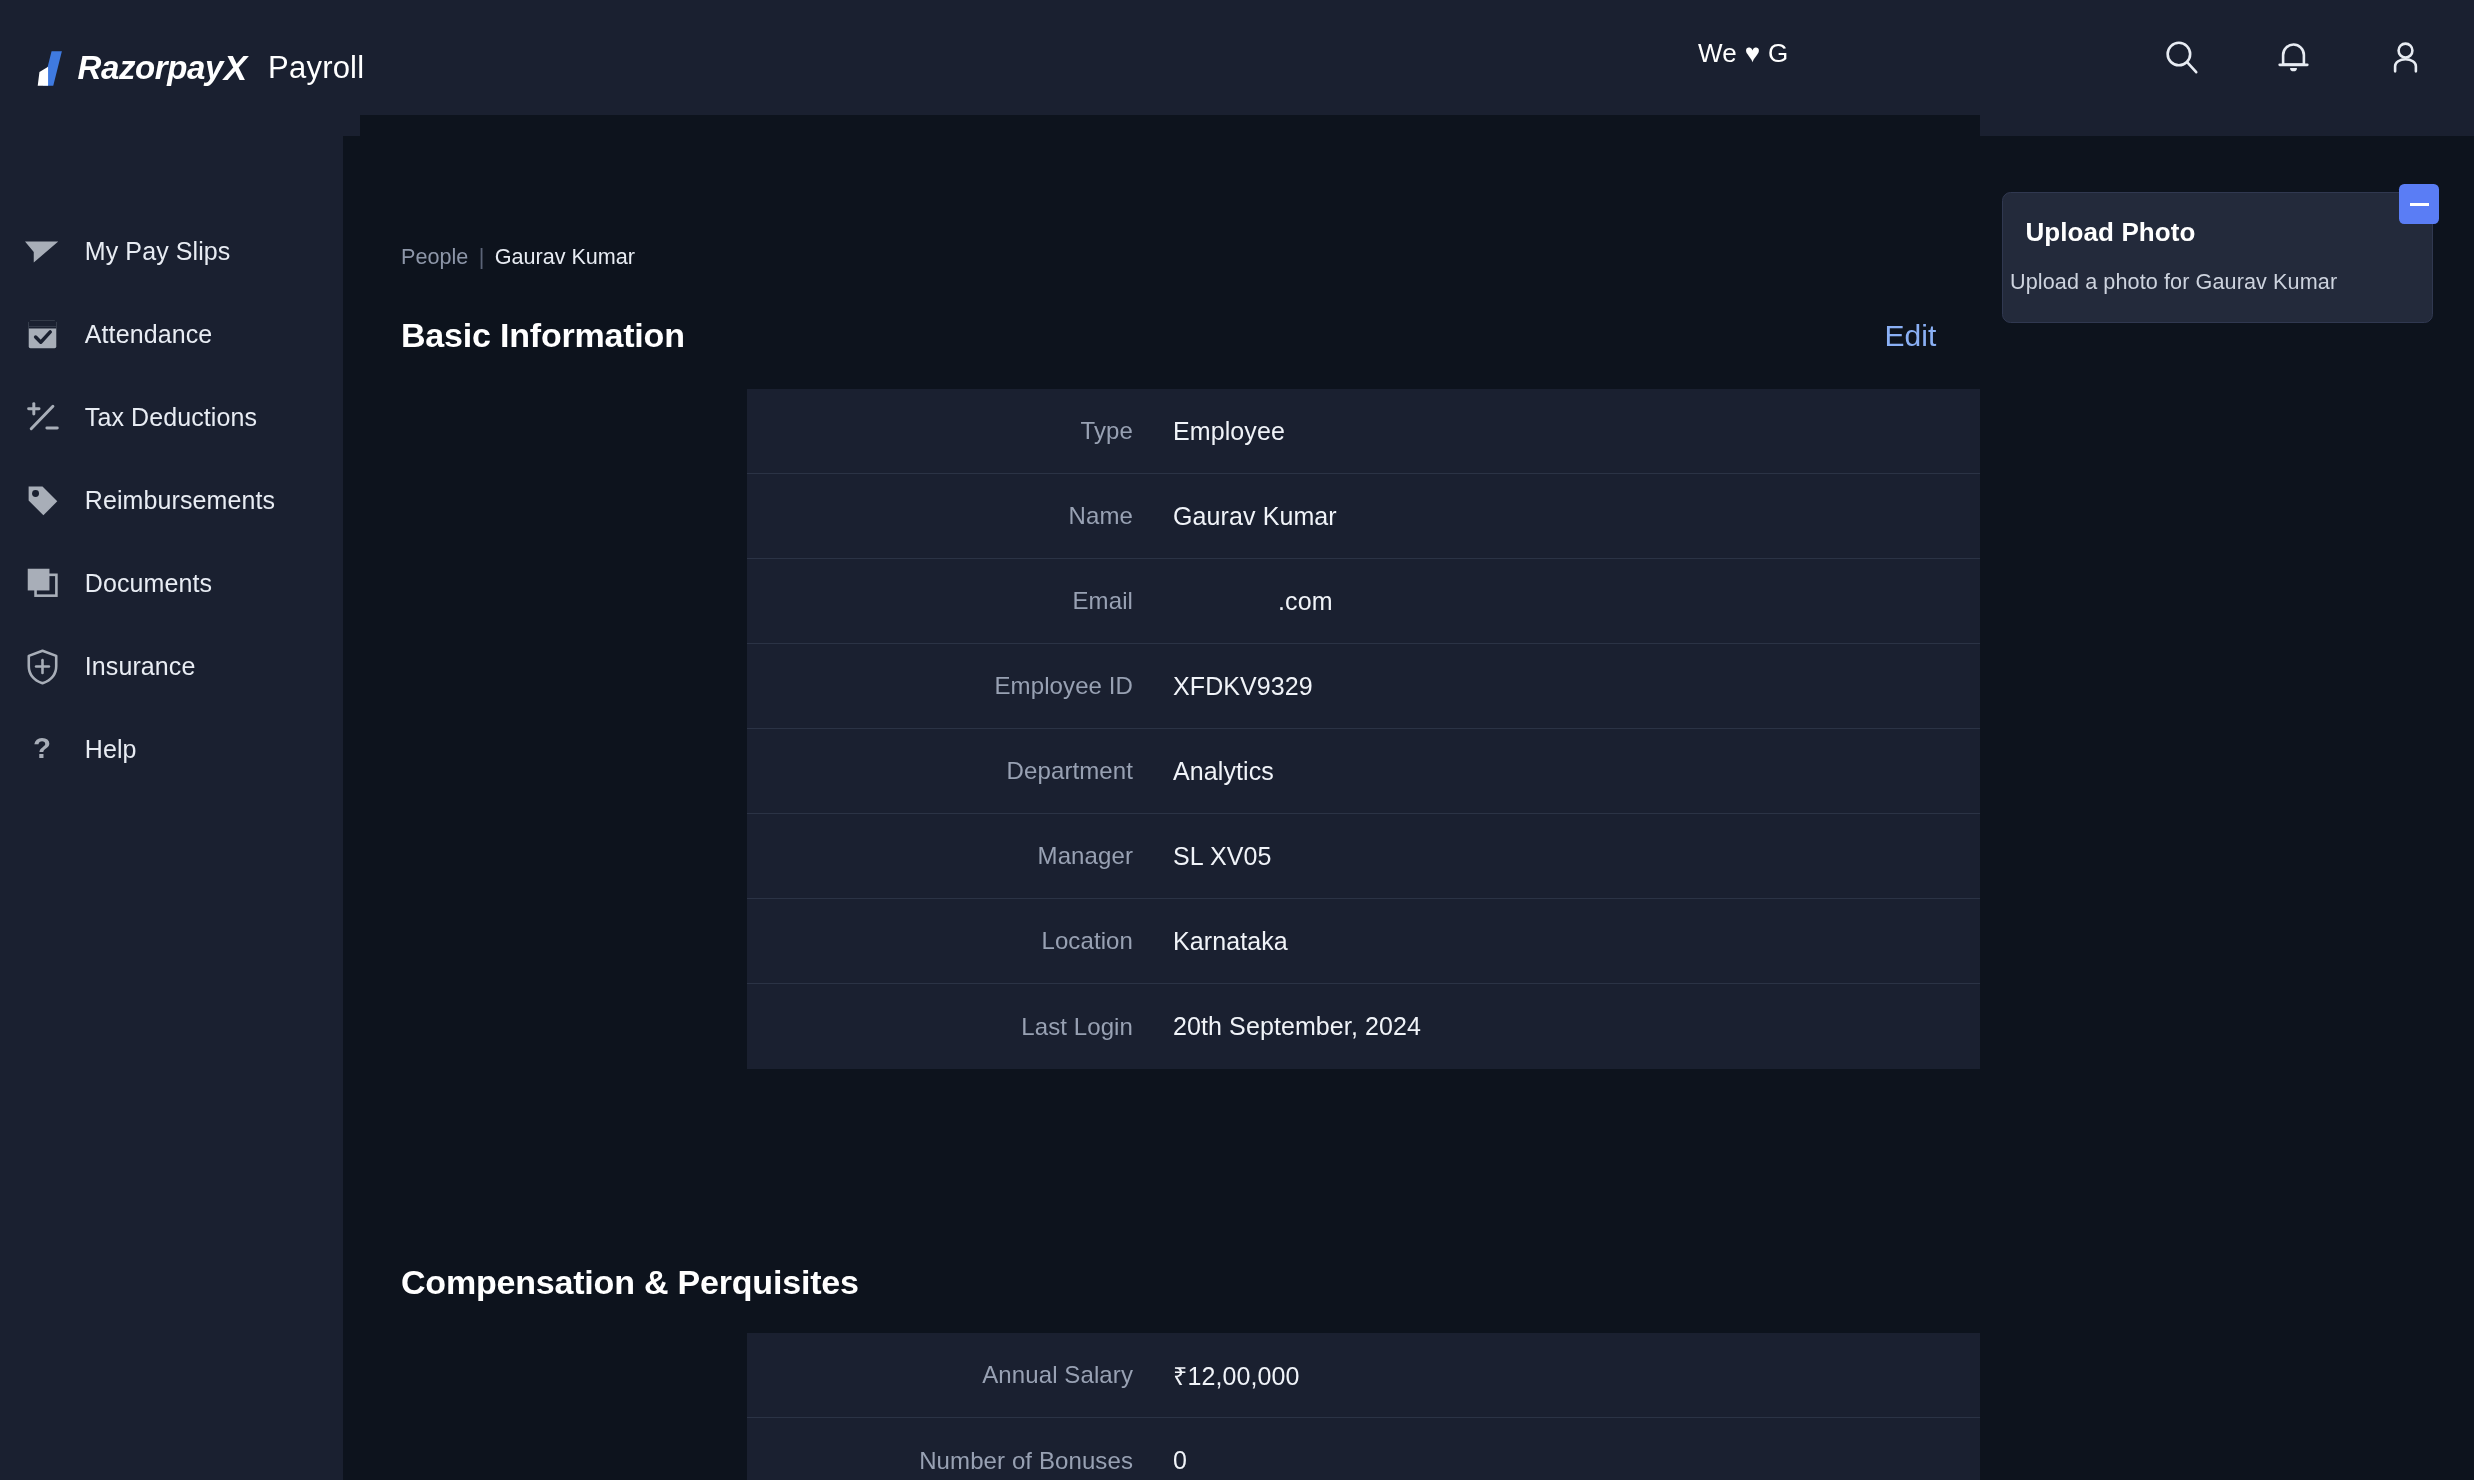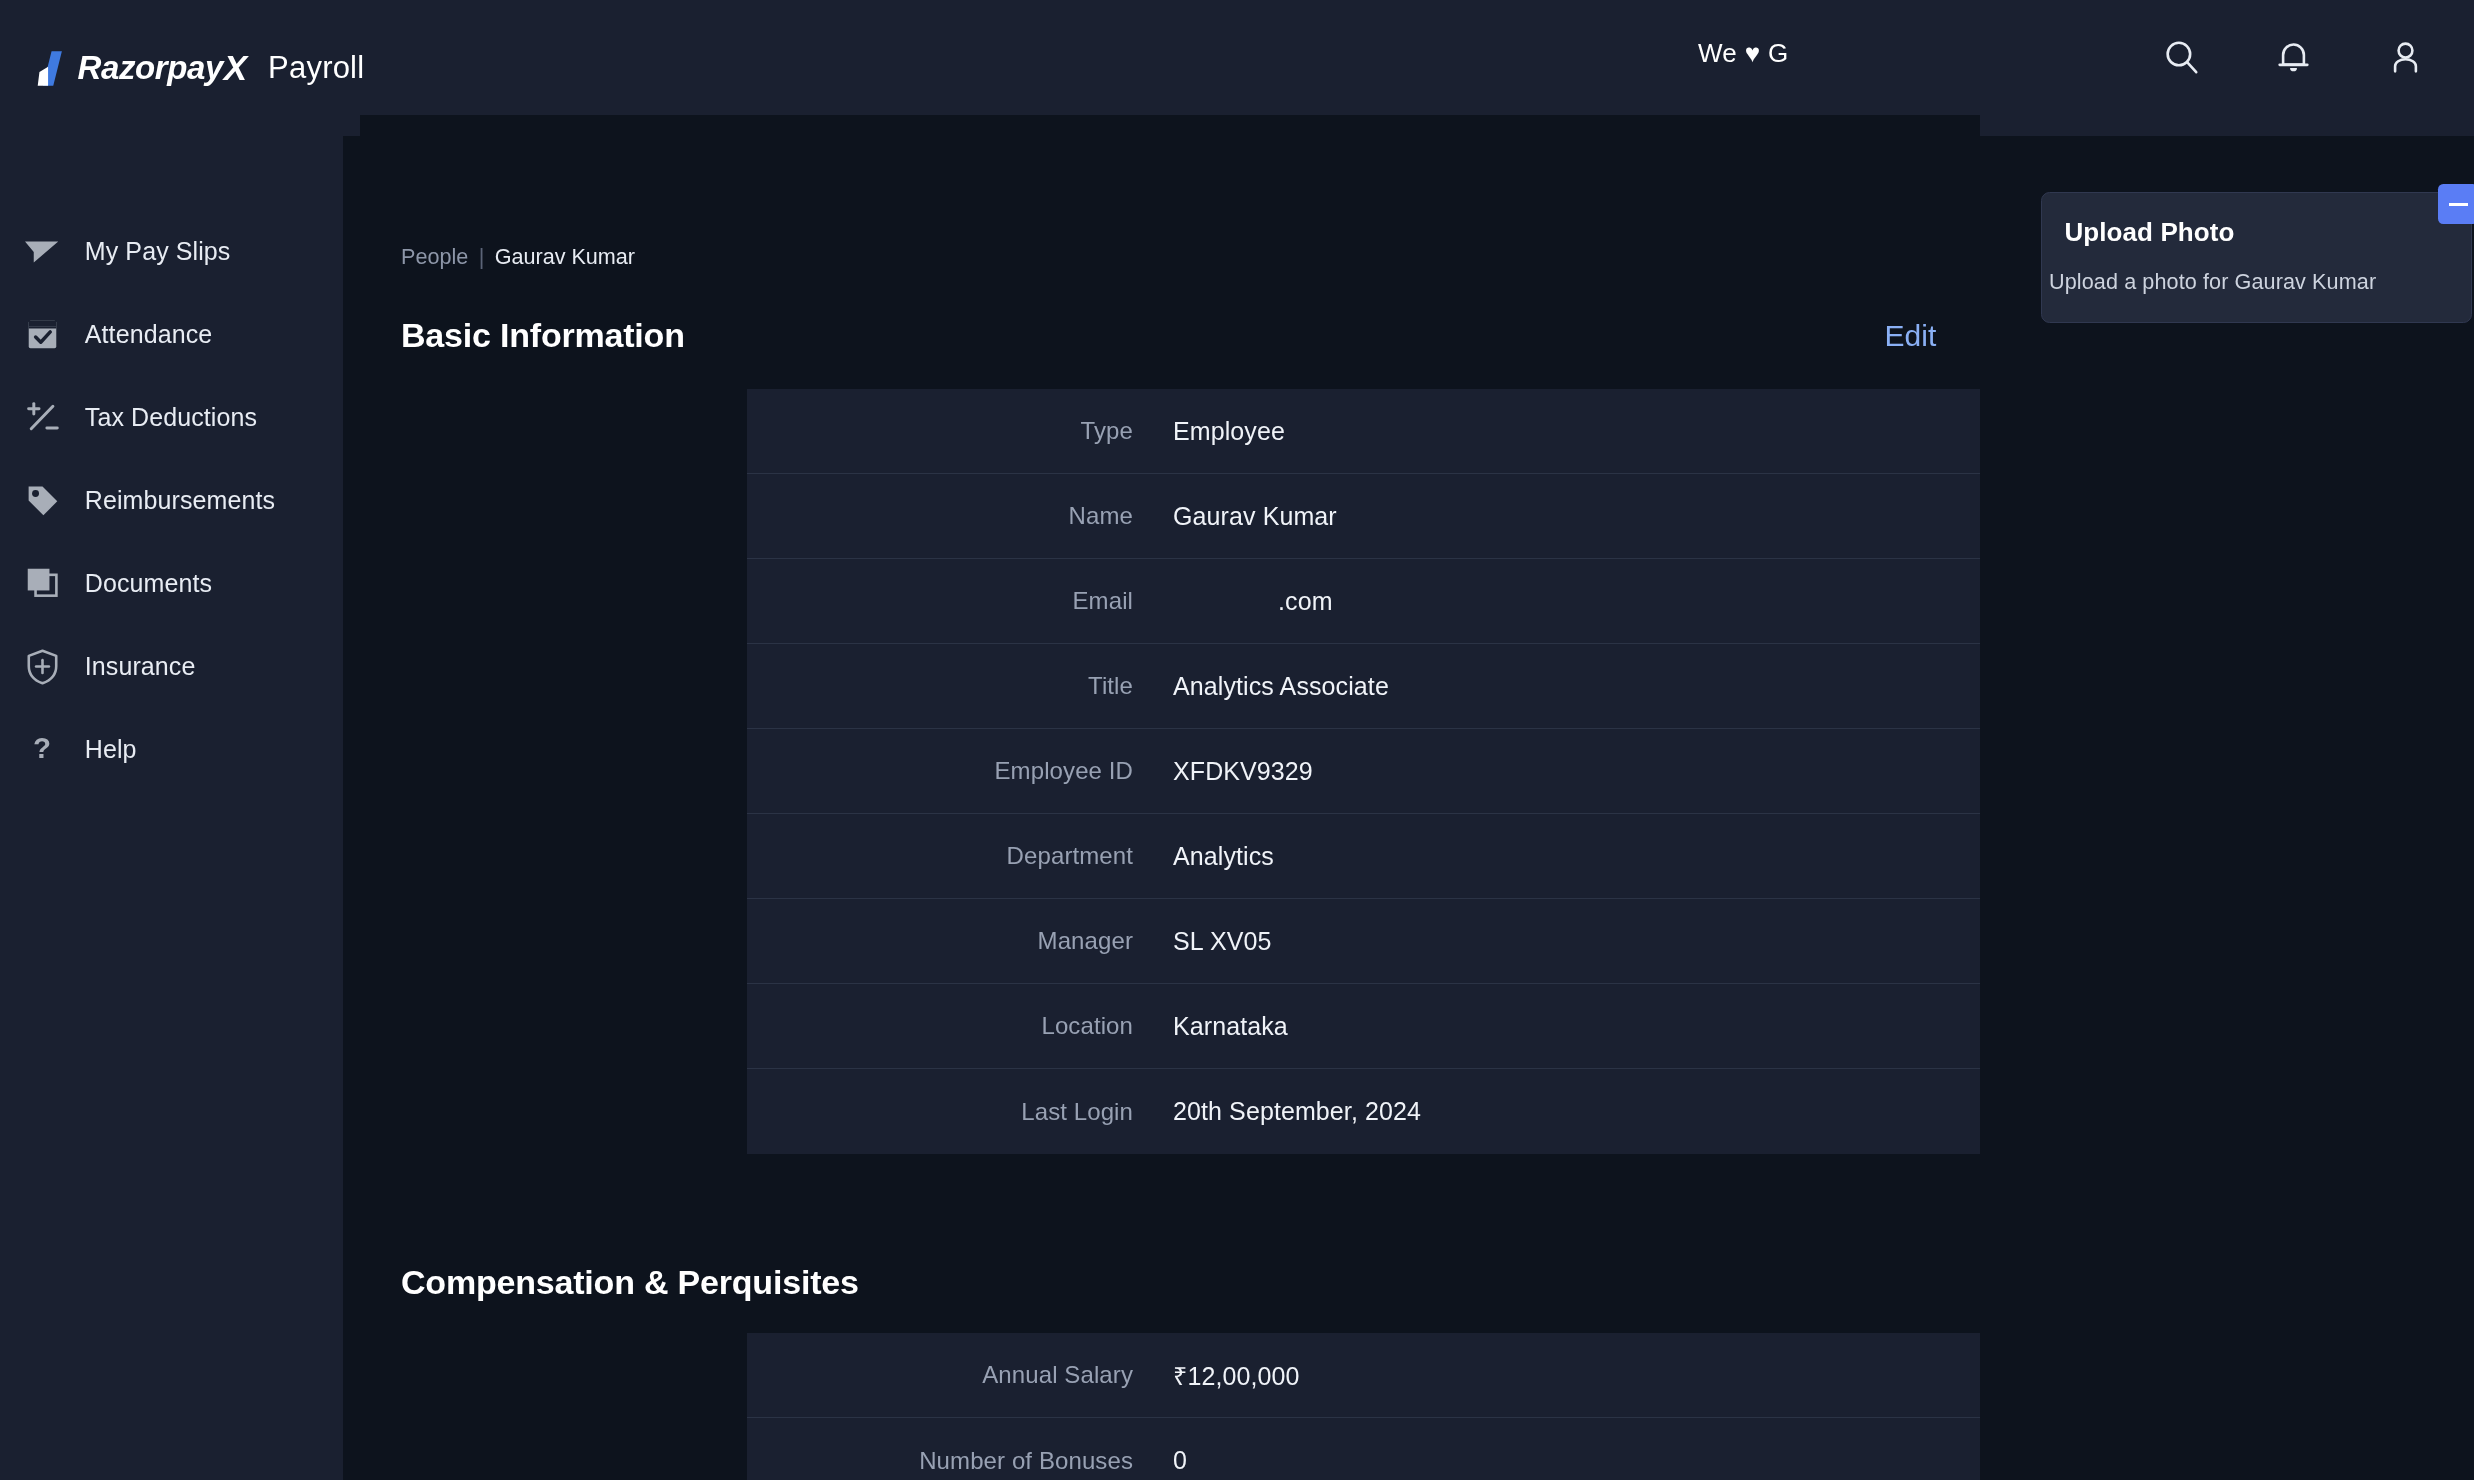--- a/index.html
+++ b/index.html
@@ -105,21 +105,20 @@
   }
   .kv-value.indented { padding-left: 105px; }
 
   
   .upload-card {
     position: absolute; left: 2002px; top: 192px;
     width: 431px; height: 131px;
     background: #232a3b;
     border: 1.7px solid #303850;
     border-radius: 8.6px;
-    margin-left: 39px;
   }
   .upload-title {
     position: absolute; left: 22.4px; top: 24px;
     font-size: 26px; font-weight: 700; color: #ffffff; letter-spacing: 0.1px;
   }
   .upload-sub {
     position: absolute; left: 7px; top: 76px;
     font-size: 21.6px; color: #cdd3de; letter-spacing: 0.1px; white-space: nowrap;
   }
   .upload-min {
@@ -271,24 +270,20 @@
     </div>
     <div class="kv-row">
       <span class="kv-label">Name</span>
       <span class="kv-value">Gaurav Kumar</span>
     </div>
     <div class="kv-row">
       <span class="kv-label">Email</span>
       <span class="kv-value indented">.com</span>
     </div>
     <div class="kv-row">
-      <span class="kv-label">Title</span>
-      <span class="kv-value">Analytics Associate</span>
-    </div>
-    <div class="kv-row">
       <span class="kv-label">Employee ID</span>
       <span class="kv-value">XFDKV9329</span>
     </div>
     <div class="kv-row">
       <span class="kv-label">Department</span>
       <span class="kv-value">Analytics</span>
     </div>
     <div class="kv-row">
       <span class="kv-label">Manager</span>
       <span class="kv-value">SL XV05</span>

